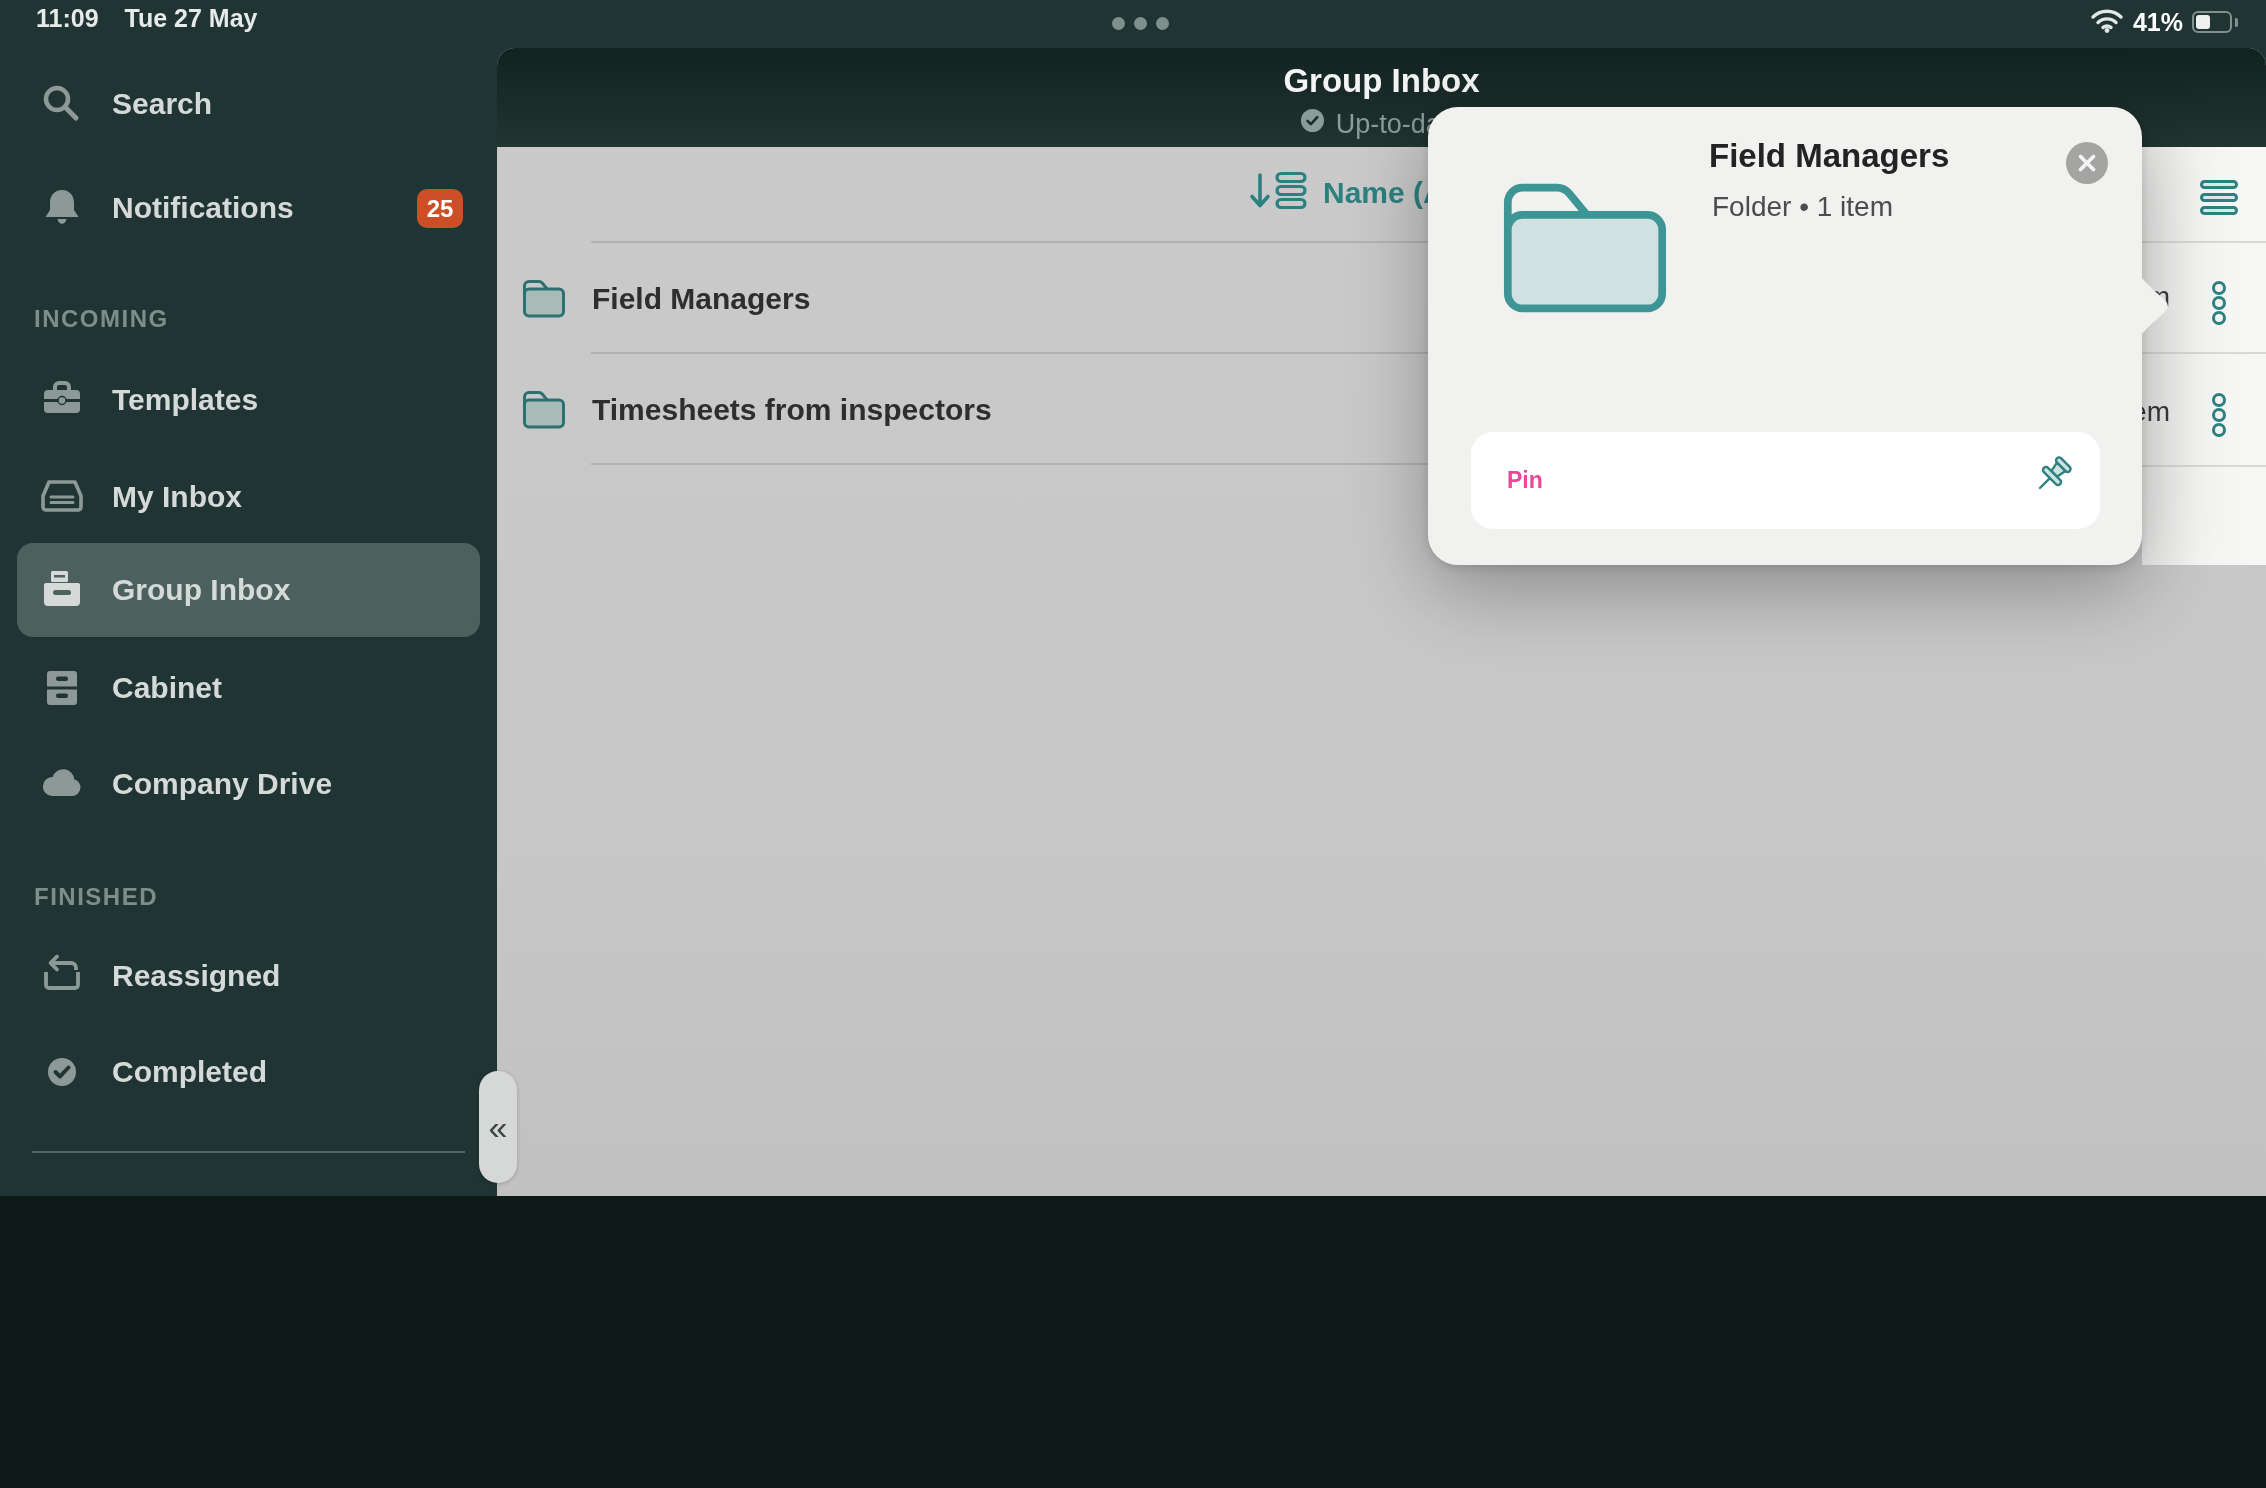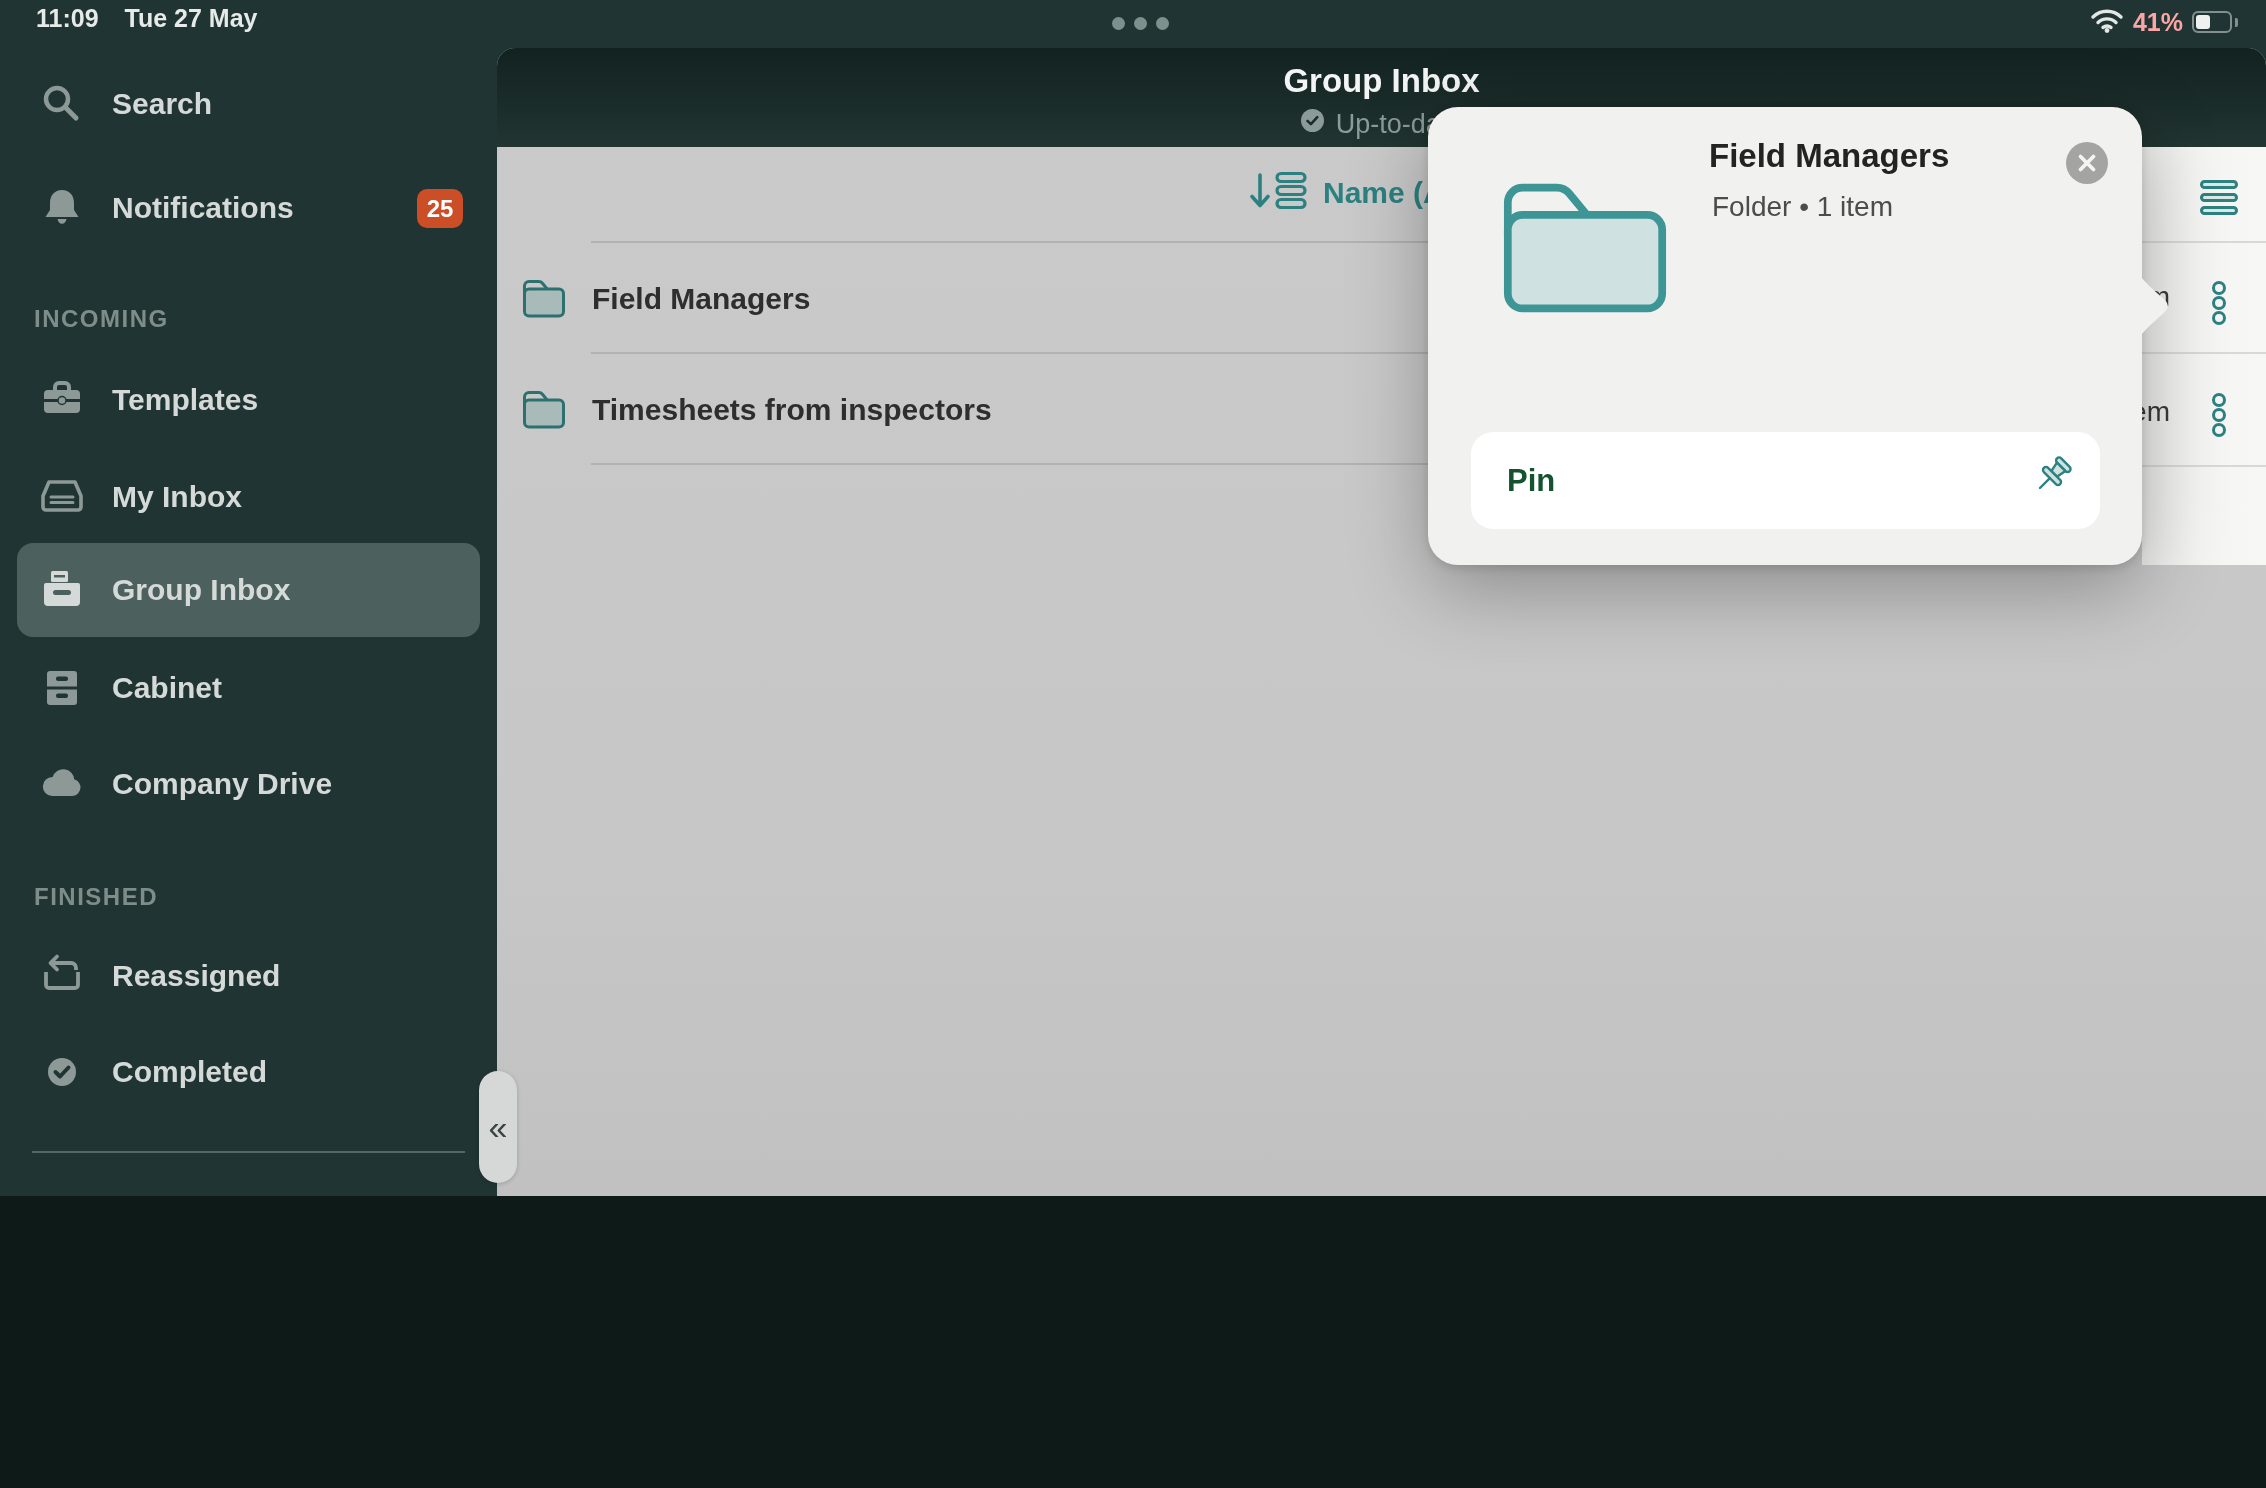--- a/index.html
+++ b/index.html
@@ -5,21 +5,21 @@
   html,body{margin:0;padding:0;background:#0d1a18;}
   *{box-sizing:border-box;font-family:"Liberation Sans","DejaVu Sans",sans-serif;}
   .screen{position:relative;width:2266px;height:1196px;background:#203533;overflow:hidden;}
 
   
   .sb-left{position:absolute;left:36px;top:4px;color:#e6eae8;font-size:25px;font-weight:600;}
   .sb-date{margin-left:26px;}
   .sb-dots{position:absolute;left:1112px;top:17px;display:flex;gap:9px;}
   .sb-dots i{width:13px;height:13px;border-radius:50%;background:#7e908d;}
   .sb-right{position:absolute;right:28px;top:7px;display:flex;align-items:center;gap:9px;}
-  .sb-right .pct{color:#fca5a5;font-size:25px;font-weight:600;}
+  .sb-right .pct{color:#ffffff;font-size:25px;font-weight:600;}
   .battery{position:relative;width:40px;height:22px;border:2px solid rgba(230,235,233,.5);border-radius:6px;}
   .battery .fill{position:absolute;left:2px;top:2px;width:14px;height:14px;background:#eef1ef;border-radius:3px;}
   .battery-nub{width:3px;height:9px;background:rgba(230,235,233,.5);border-radius:0 2px 2px 0;margin-left:-6px;}
 
   
   .side-item{position:absolute;left:0;width:497px;height:92px;display:flex;align-items:center;color:#d5dad8;}
   .side-item .ico{position:absolute;left:38px;width:48px;height:48px;display:flex;align-items:center;justify-content:center;}
   .side-item .lbl{position:absolute;left:112px;font-size:30px;font-weight:600;}
   .sec-label{position:absolute;left:34px;color:#7e8d8a;font-size:24px;font-weight:700;letter-spacing:1.5px;}
   .sel-bg{position:absolute;left:17px;top:543px;width:463px;height:94px;background:#4c605d;border-radius:16px;}
@@ -63,21 +63,21 @@
   
   .popover{position:absolute;left:1428px;top:107px;width:714px;height:458px;background:#f1f1f0;border-radius:30px;
         box-shadow:0 24px 80px rgba(0,0,0,.30),0 3px 10px rgba(0,0,0,.12);z-index:40;}
   .pop-arrow{position:absolute;right:-27px;top:167px;}
   .pop-close{position:absolute;right:34px;top:35px;width:42px;height:42px;border-radius:50%;background:#a4a4a3;
         display:flex;align-items:center;justify-content:center;}
   .pop-folder{position:absolute;left:62px;top:65px;}
   .pop-title{position:absolute;left:281px;top:30px;font-size:33px;font-weight:700;color:#232323;}
   .pop-sub{position:absolute;left:284px;top:84px;font-size:28px;color:#4c4c4c;}
   .pin-row{position:absolute;left:43px;top:325px;width:629px;height:97px;background:#fff;border-radius:22px;}
-  .pin-lbl{position:absolute;left:36px;top:0;height:97px;line-height:97px;font-size:31px;font-weight:600;color:#14532d;}
+  .pin-lbl{position:absolute;left:36px;top:0;height:97px;line-height:97px;font-size:23px;font-weight:600;color:#ec4899;}
   .pin-ico{position:absolute;right:22px;top:22px;}
 
   .home-indicator{position:absolute;left:820px;top:1462px;width:630px;height:14px;border-radius:7px;background:#0b0b0b;z-index:60;}
 </style>
 </head>
 <body>
 
 <div class="screen">
 
   <div class="sb-left">

